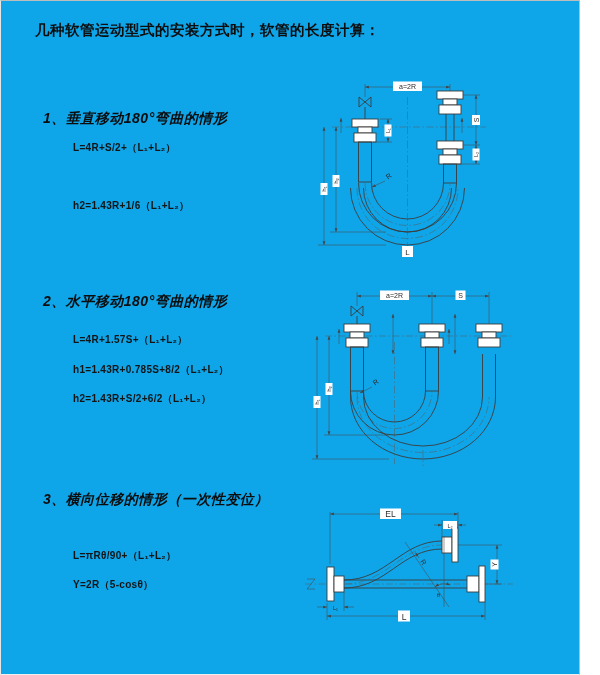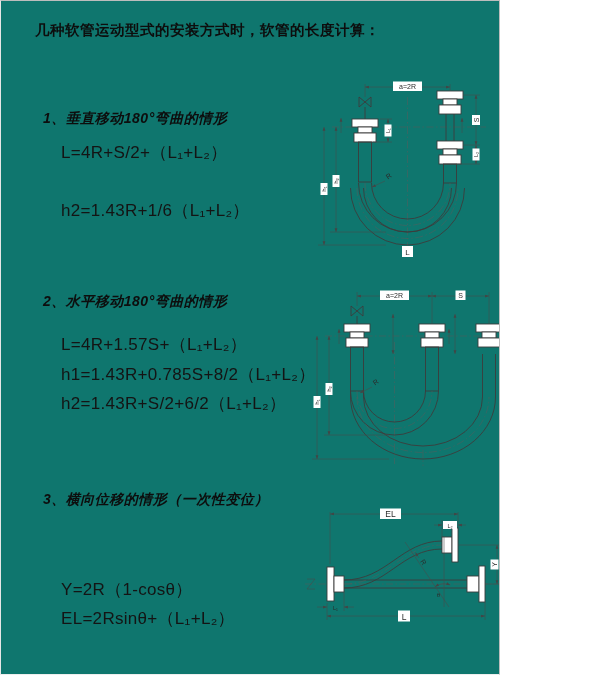--- a/index.html
+++ b/index.html
@@ -1,34 +1,34 @@
 <!DOCTYPE html>
 <html><head>
 <meta charset="utf-8">
 <style>
   * { margin:0; padding:0; box-sizing:border-box; }
   html,body { background:#fff; }
   #page {
-    position:relative; width:500px; height:675px; background:#0f766e;
+    position:relative; width:580px; height:675px; background:#0ea5e9;
     font-family:"Liberation Sans","DejaVu Sans",sans-serif; color:#111;
     border-top:1px solid #bdbdbd; border-right:1px solid #bdbdbd;
     border-left:1px solid #e6e6e6; border-bottom:1px solid #eeeeee;
     overflow:hidden;
   }
   .title {
     position:absolute; left:34px; top:20px;
     font-size:14.5px; font-weight:700; letter-spacing:0.5px; color:#0d0d0d;
   }
   .sec-heading {
     position:absolute; left:42px;
     font-size:14px; font-weight:700; letter-spacing:0.5px; color:#0d0d0d;font-style:italic;
   }
   .formula {
-    position:absolute; left:60px;
-    font-size:17px; font-weight:400; letter-spacing:0.3px; color:#141414;
+    position:absolute; left:72px;
+    font-size:10px; font-weight:700; letter-spacing:0.3px; color:#141414;
   }
   .diagram { position:absolute; }
   svg { overflow:visible; }
   svg text { font-family:"Liberation Sans","DejaVu Sans",sans-serif; fill:#2b2b2b; }
   .ol  { stroke:#3c3c3c; stroke-width:0.9; fill:none; }
   .olf { stroke:#3c3c3c; stroke-width:0.9; fill:#ffffff; }
   .dim { stroke:#4a4a4a; stroke-width:0.55; fill:none; }
   .cl  { stroke:#5a5a5a; stroke-width:0.5; fill:none; stroke-dasharray:8 2.5 1.5 2.5; }
   .hcl { stroke-dasharray:7 2.5 1.5 2.5; }
   .lbl-bg { fill:#ffffff; }
@@ -43,22 +43,22 @@
   <div class="sec-heading" style="top:109px">1、垂直移动180°弯曲的情形</div>
   <div class="formula" style="top:140px">L=4R+S/2+（L₁+L₂）</div>
   <div class="formula" style="top:198px">h2=1.43R+1/6（L₁+L₂）</div>
 
   <div class="sec-heading" style="top:292px">2、水平移动180°弯曲的情形</div>
   <div class="formula" style="top:332px">L=4R+1.57S+（L₁+L₂）</div>
   <div class="formula" style="top:362px">h1=1.43R+0.785S+8/2（L₁+L₂）</div>
   <div class="formula" style="top:391px">h2=1.43R+S/2+6/2（L₁+L₂）</div>
 
   <div class="sec-heading" style="top:490px">3、横向位移的情形（一次性变位）</div>
-  <div class="formula" style="top:577px">Y=2R（1-cosθ）</div>
-  <div class="formula" style="top:606px">EL=2Rsinθ+（L₁+L₂）</div>
+  <div class="formula" style="top:548px">L=πRθ/90+（L₁+L₂）</div>
+  <div class="formula" style="top:577px">Y=2R（5-cosθ）</div>
 
   <div class="diagram" style="left:313px; top:70px; width:282px; height:192px">
   <svg width="282" height="192" viewBox="0 0 282 192">
     <defs>
       <marker id="ar1" viewBox="0 0 8 6" markerWidth="8" markerHeight="6" refX="7.5" refY="3" orient="auto-start-reverse">
         <path d="M0.5,0.5 L7.5,3 L0.5,5.5 Z" fill="#444"></path>
       </marker>
       <pattern id="ht1" width="4" height="4" patternUnits="userSpaceOnUse">
         <path d="M0,4 L4,0 M0,0 L4,4" stroke="#8a8a8a" stroke-width="0.5"></path>
       </pattern>

